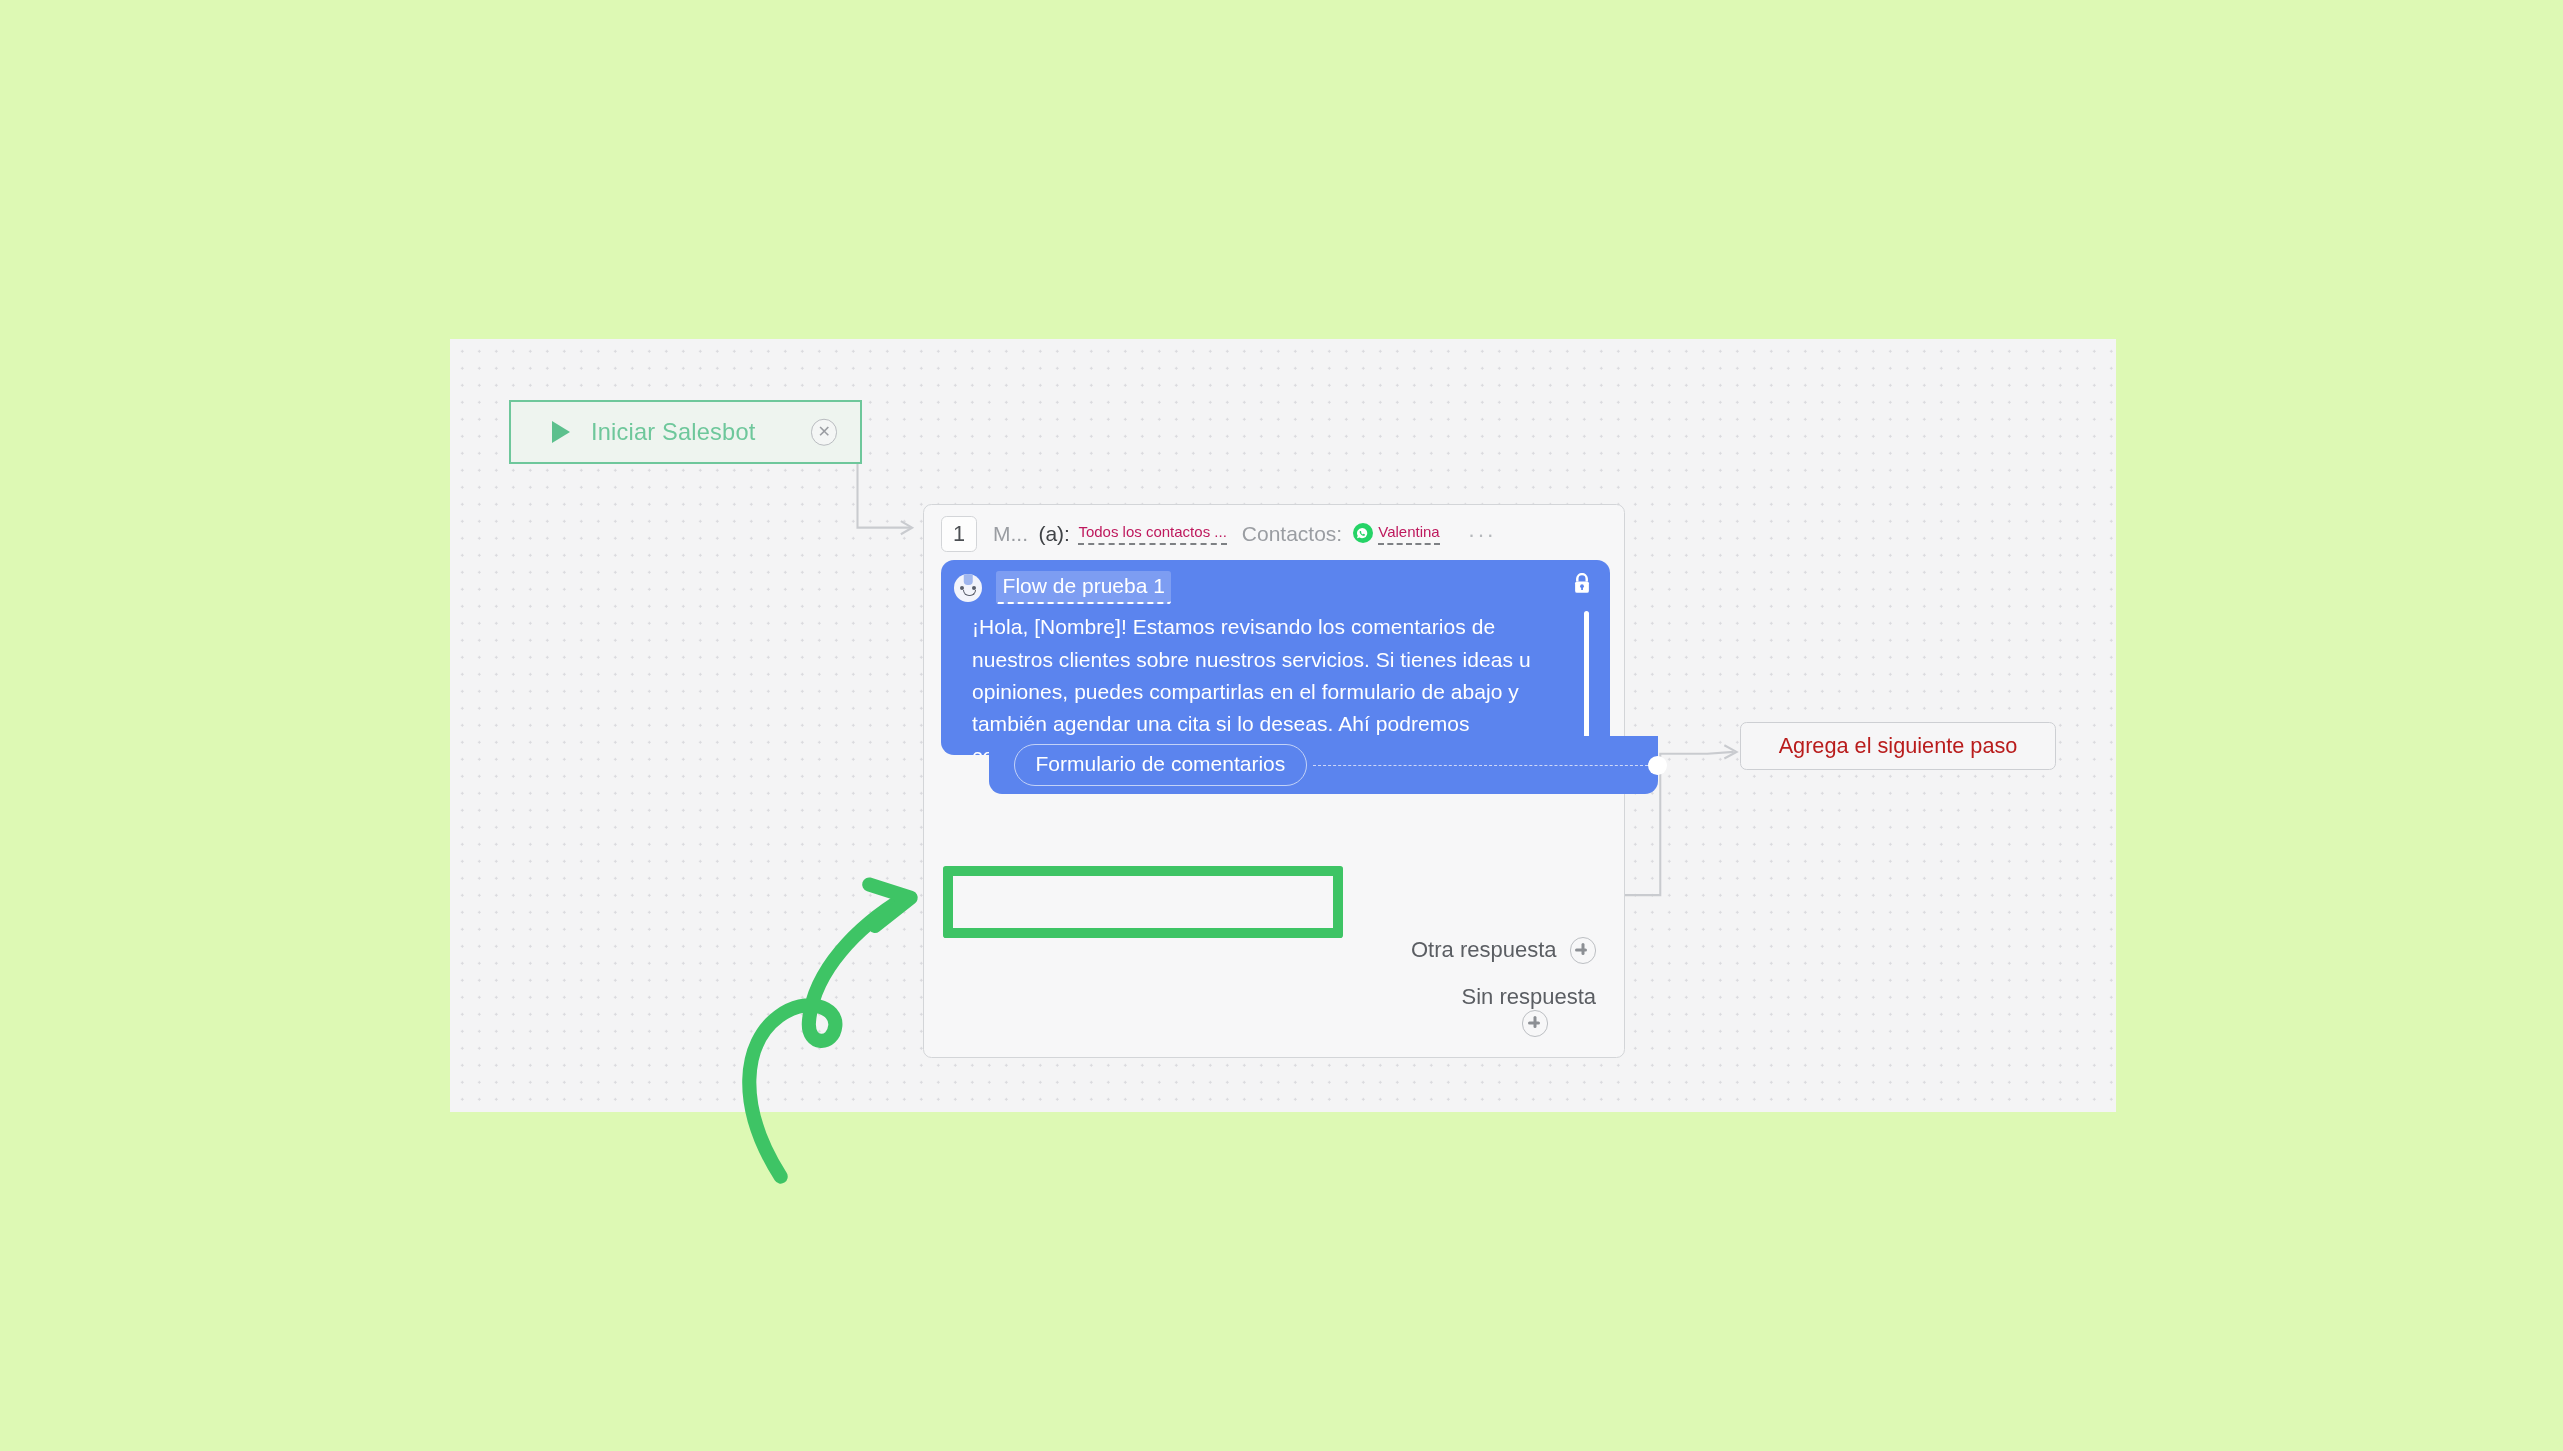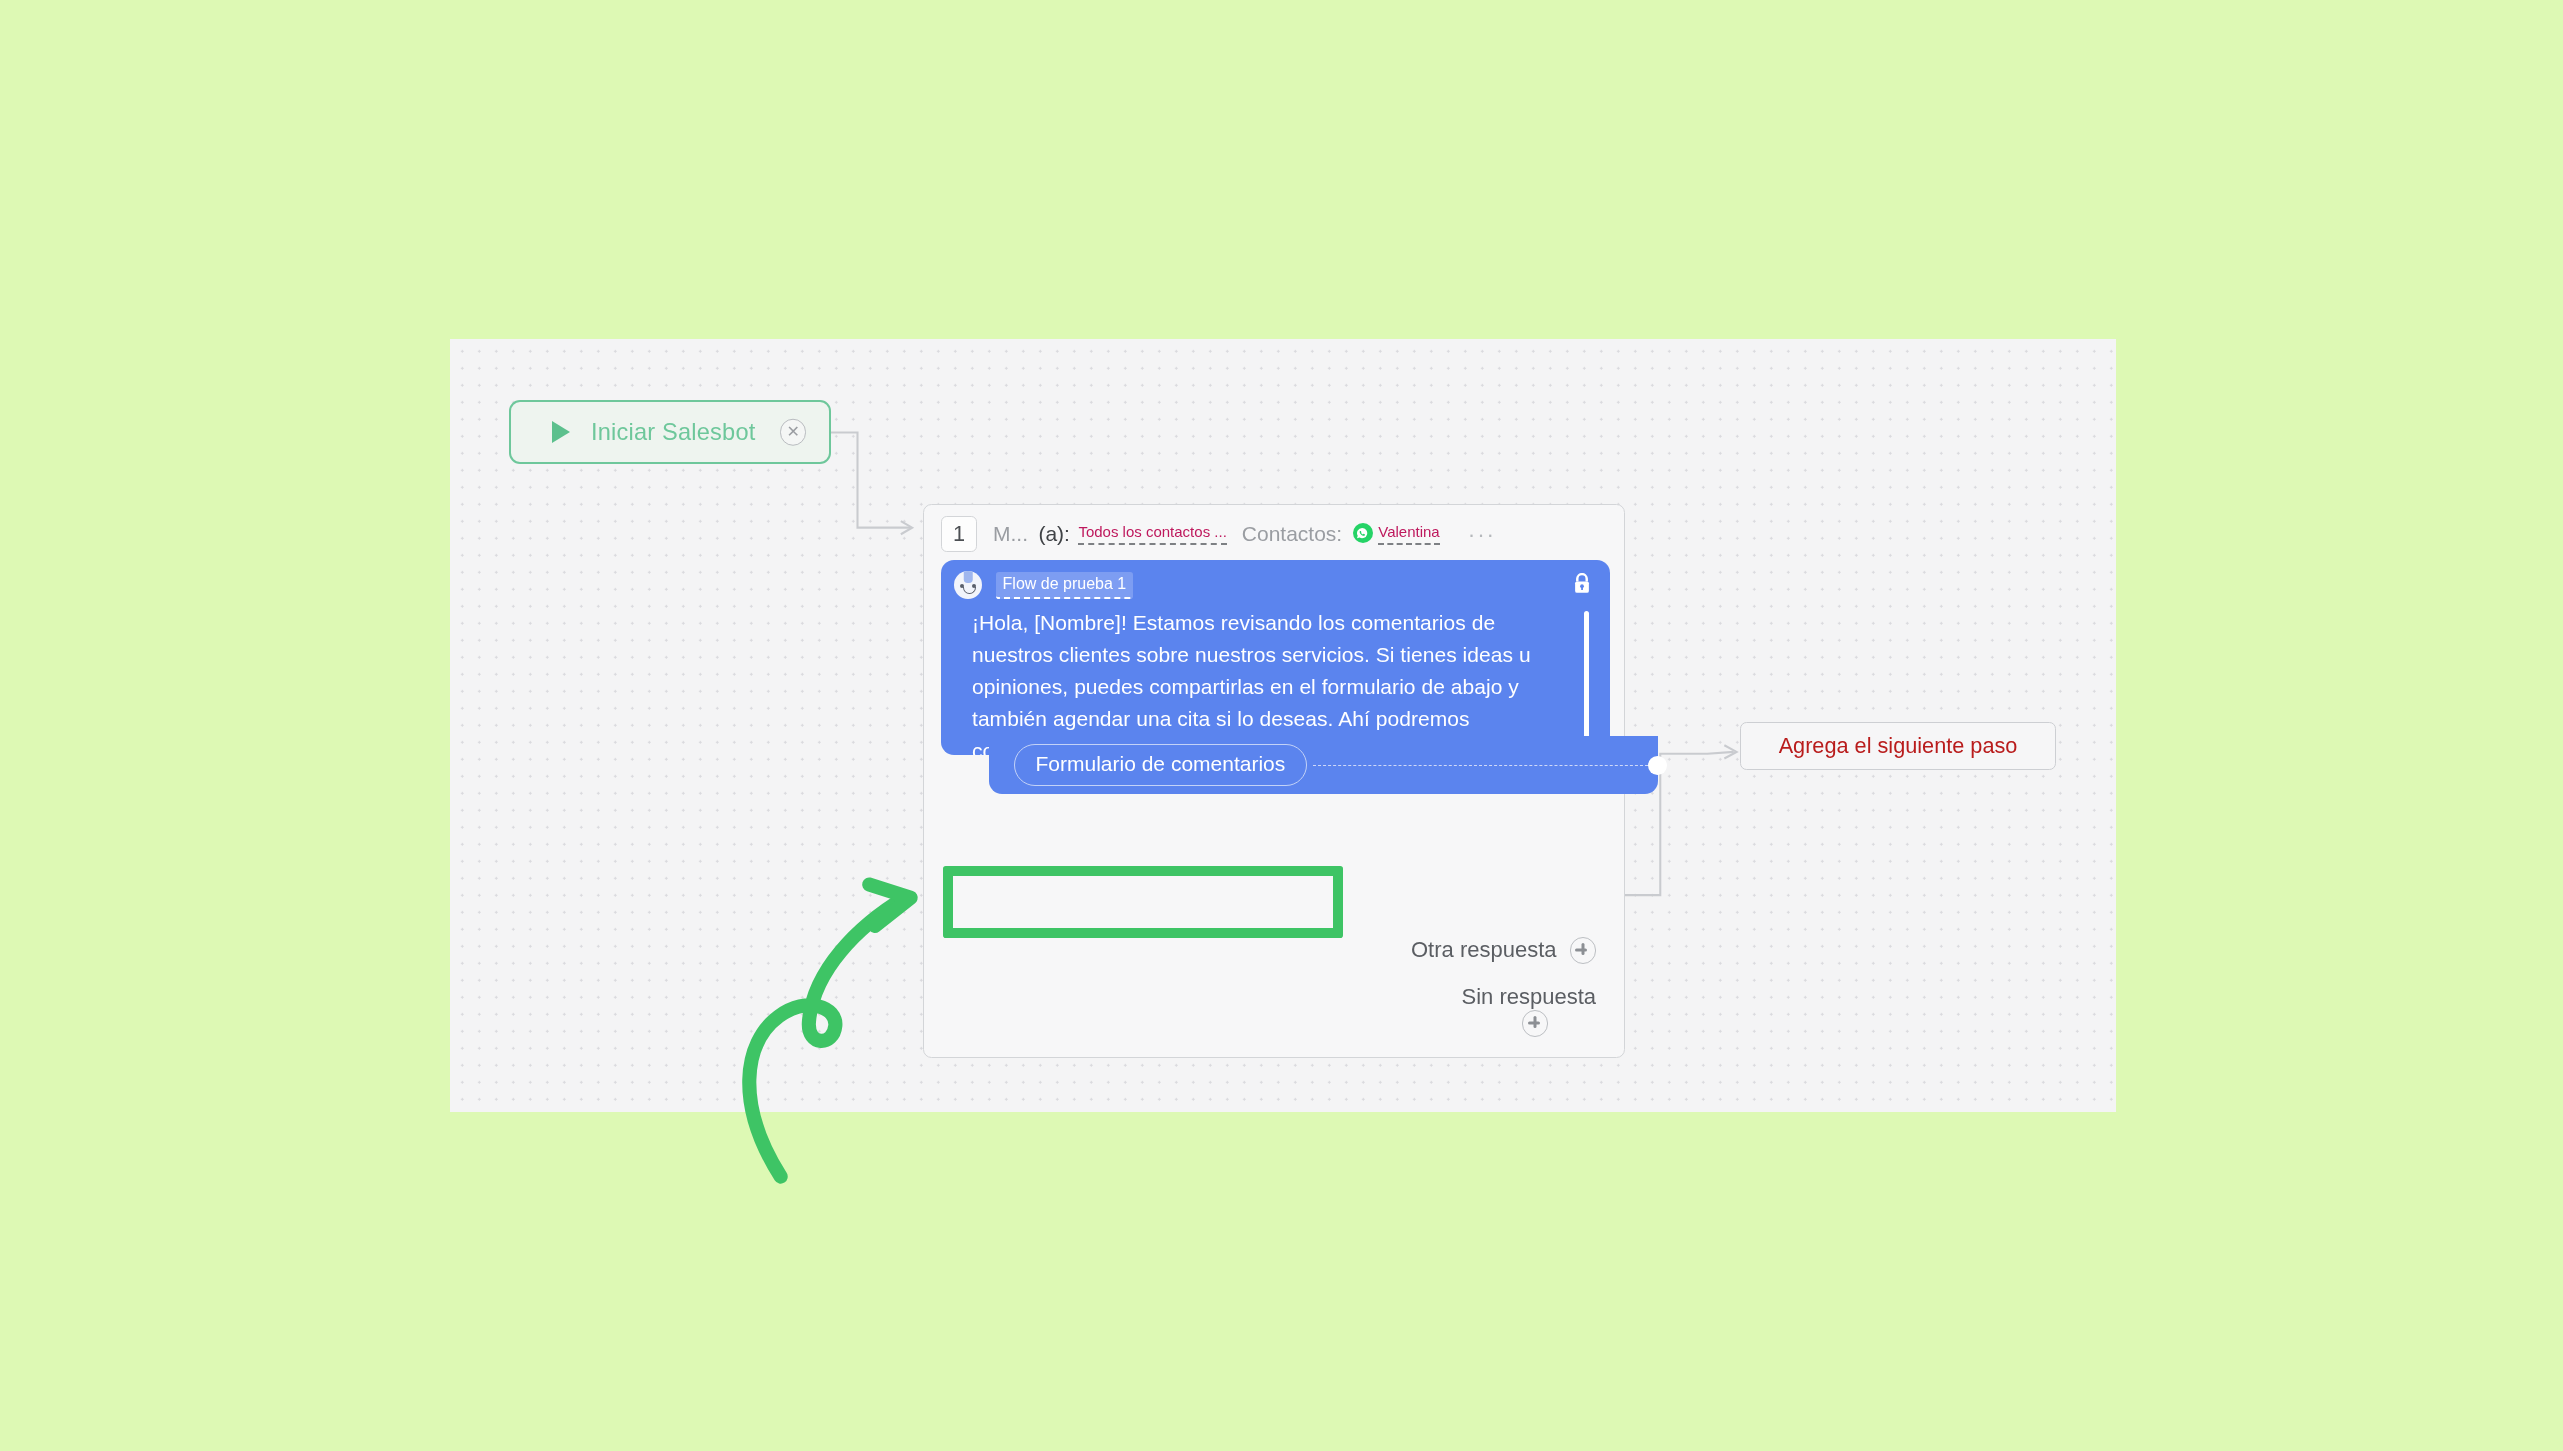--- a/index.html
+++ b/index.html
@@ -26,26 +26,26 @@
     background-image: radial-gradient(#d9d9dd 1.2px, transparent 1.3px);
     background-size: 17px 17px;
     background-position: 3.8px 3.8px;
   }
 
   
   #start-node {
     position: absolute;
     left: 509px;
     top: 400px;
-    width: 322px;
+    width: 353px;
     height: 64px;
     box-sizing: border-box;
     background: #eef4ef;
     border: 2.1px solid #6ec79b;
-    border-radius: 11px;
+    border-radius: 0;
     display: flex;
     align-items: center;
     padding-left: 41px;
     z-index: 6;
   }
   #start-node .play-tri {
     width: 0; height: 0;
     border-left: 18px solid #5cc08d;
     border-top: 11.3px solid transparent;
     border-bottom: 11.3px solid transparent;
@@ -199,21 +199,21 @@
   .bot-avatar .smile {
     position: absolute;
     left: 8.5px; top: 16px;
     width: 11.3px; height: 5.7px;
     border: 1.5px solid #5a5f6b;
     border-top: none;
     border-radius: 0 0 8.5px 8.5px;
   }
   .flow-name {
     color: #ffffff;
-    font-size: 16px;
+    font-size: 21px;
     background: #7d9df2;
     padding: 2.8px 6.6px 3.8px 6.6px;
     border-radius: 2.8px;
     border-bottom: 2.3px dashed #ffffff;
     white-space: nowrap;
   }
   .lock-icon {
     position: absolute;
     right: 19px;
     top: 13px;

